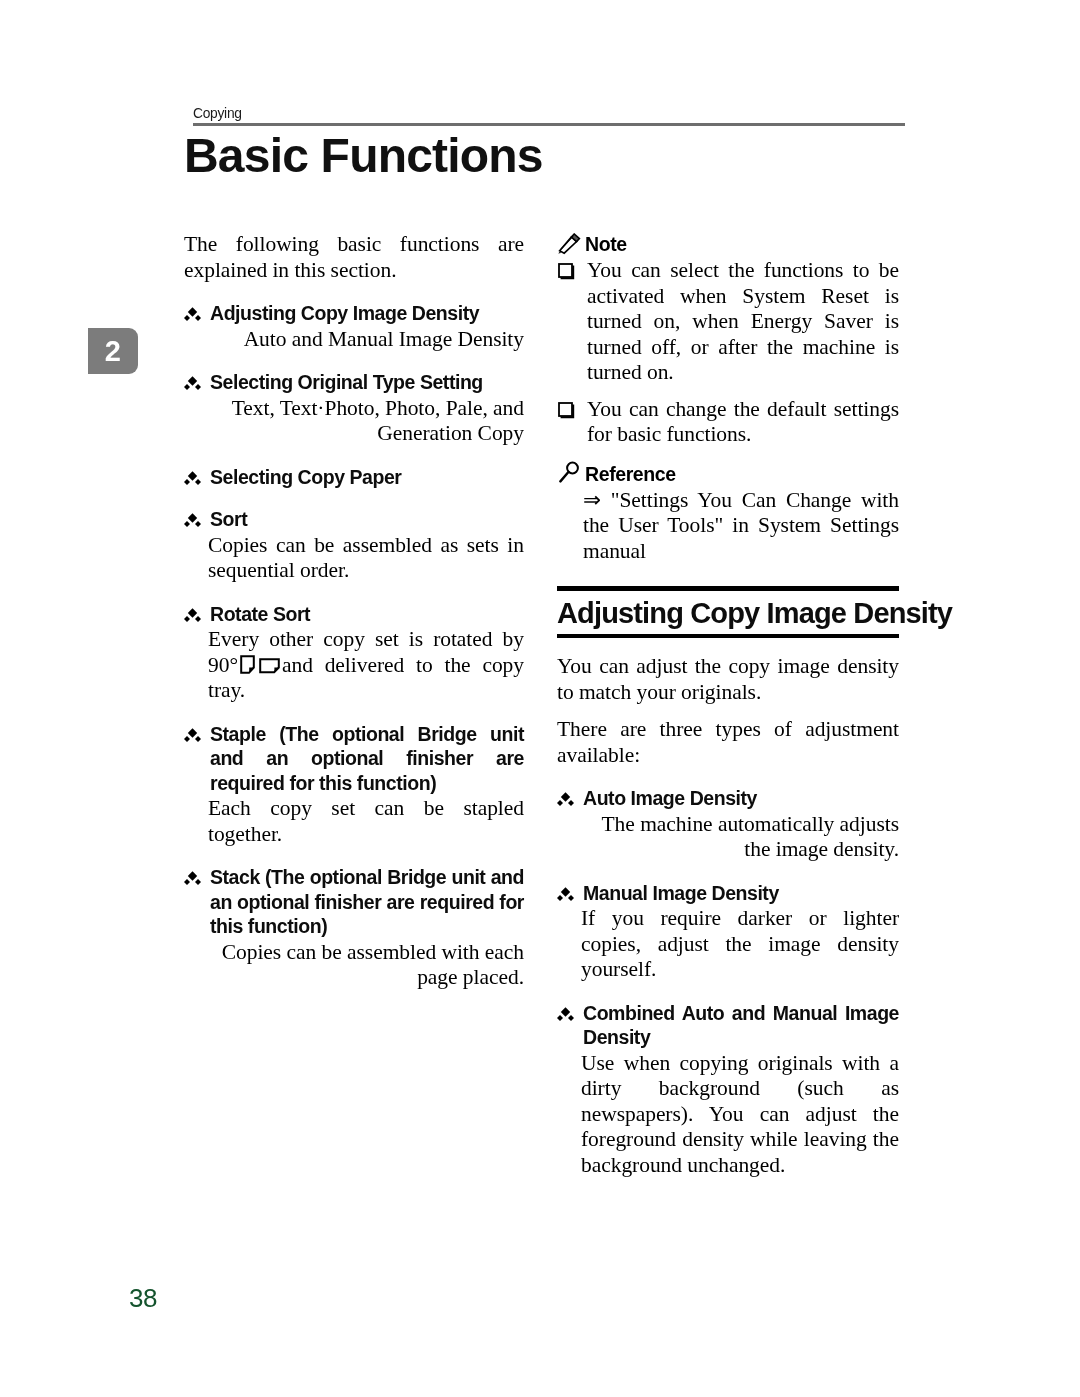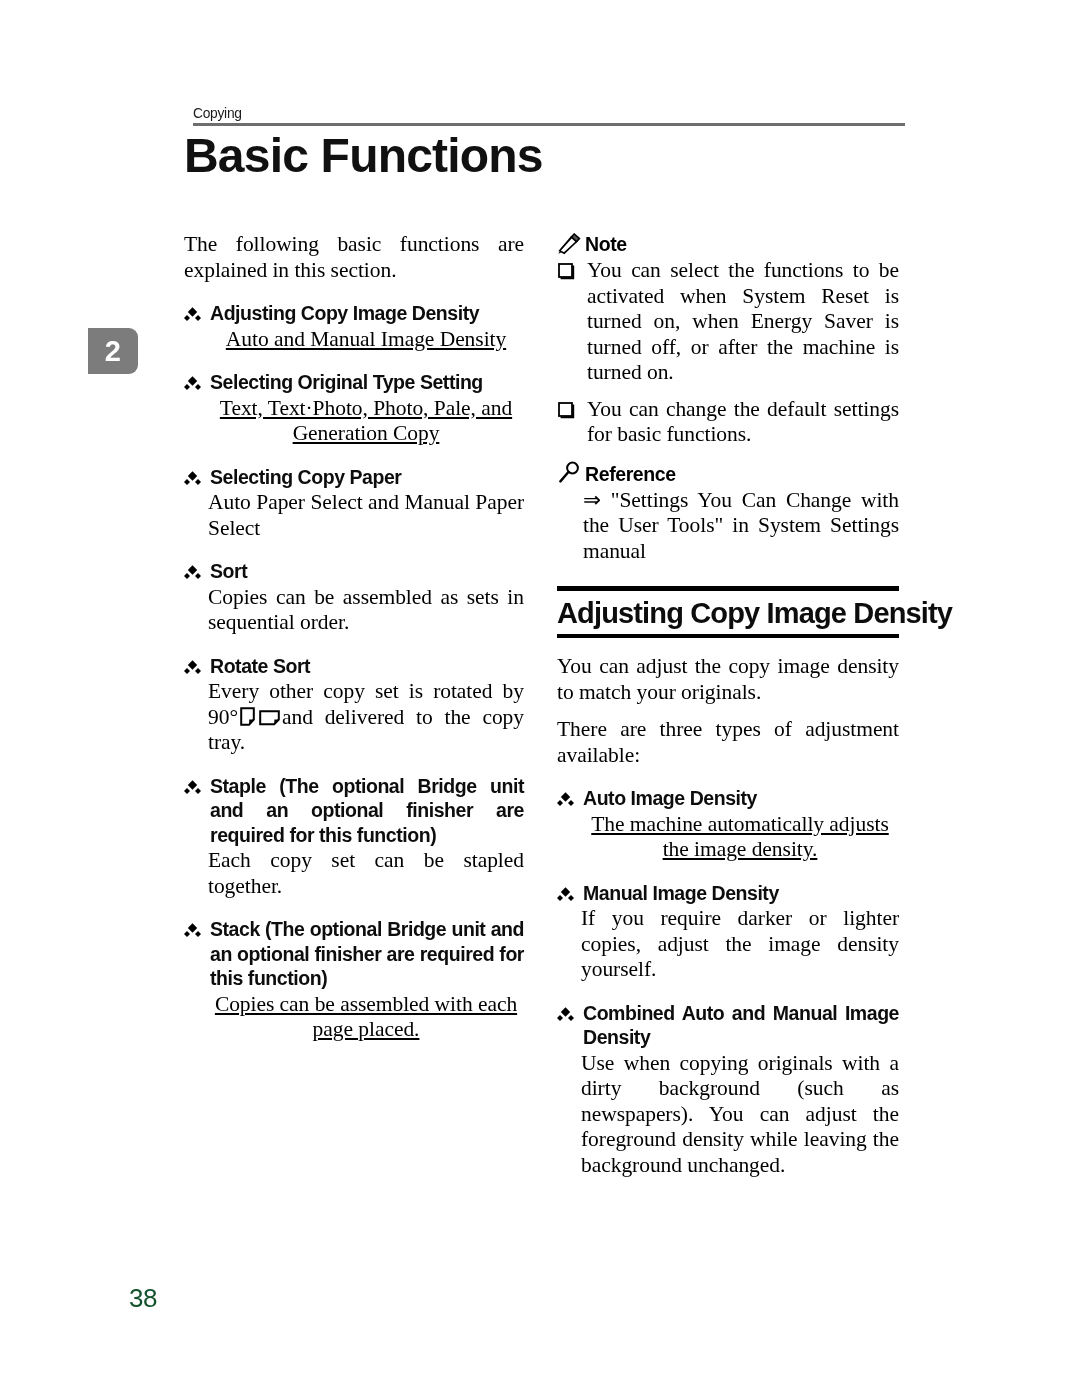--- a/index.html
+++ b/index.html
@@ -125,21 +125,21 @@
     display: block;
   }
 
   .bullet-body {
     margin: 1px 0 0 24px;
     font-size: 21.5px;
     line-height: 25.5px;
     text-align: justify;
     letter-spacing: -0.05px;
   }
-  .bullet-body.nojust { text-align: center; text-decoration: underline; }
+  .bullet-body.nojust { text-align: right; }
 
   
   .paper-glyph {
     display: inline-block;
     vertical-align: -2px;
     margin: 0 2px;
   }
 
   
   .tag-head {
@@ -270,21 +270,20 @@
 
     <div class="bullet-block">
       <div class="bullet-head nojust">
         <svg class="diamond-icon" viewBox="0 0 17 16">
           <path d="M8.5 1.2 L13.2 6.0 L8.5 10.8 L3.8 6.0 Z" fill="#000"></path>
           <path d="M3.0 9.0 L6.0 12.0 L3.0 15.0 L0 12.0 Z" fill="#000"></path>
           <path d="M14.0 9.0 L17.0 12.0 L14.0 15.0 L11.0 12.0 Z" fill="#000"></path>
         </svg>
         <span>Selecting Copy Paper</span>
       </div>
-      <div class="bullet-body">Auto Paper Select and Manual Paper Select</div>
     </div>
 
 
     <div class="bullet-block">
       <div class="bullet-head nojust">
         <svg class="diamond-icon" viewBox="0 0 17 16">
           <path d="M8.5 1.2 L13.2 6.0 L8.5 10.8 L3.8 6.0 Z" fill="#000"></path>
           <path d="M3.0 9.0 L6.0 12.0 L3.0 15.0 L0 12.0 Z" fill="#000"></path>
           <path d="M14.0 9.0 L17.0 12.0 L14.0 15.0 L11.0 12.0 Z" fill="#000"></path>
         </svg>

